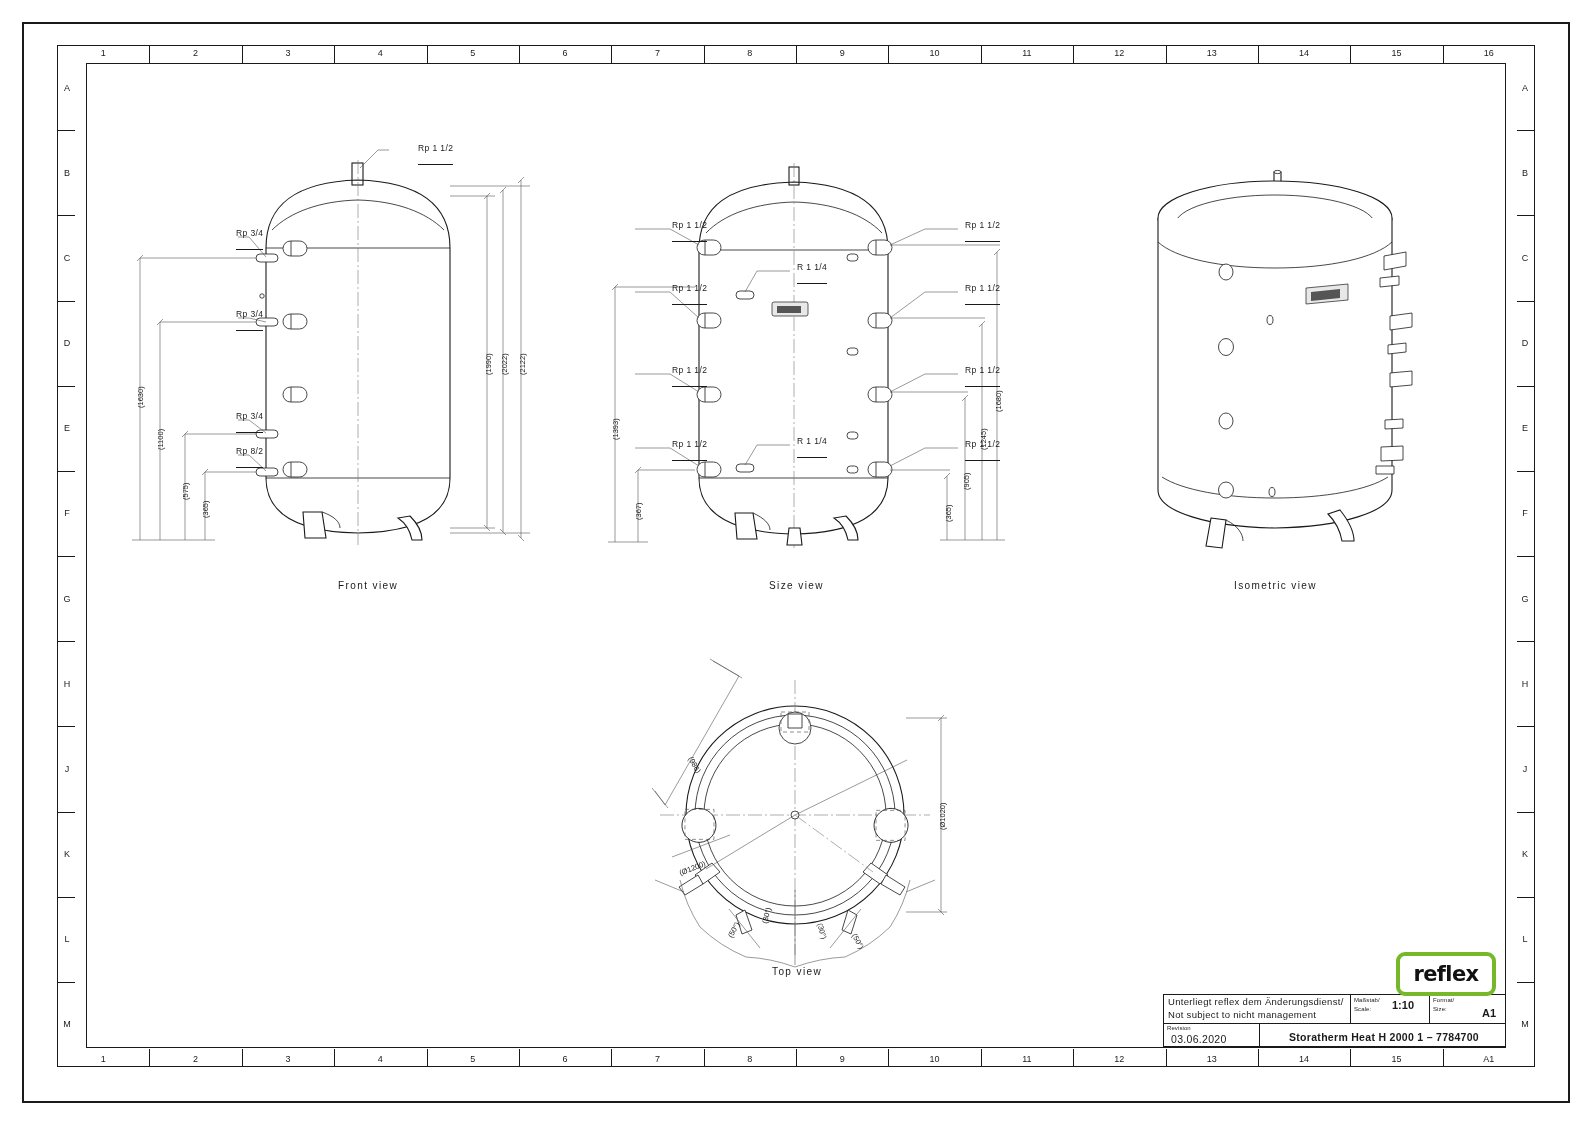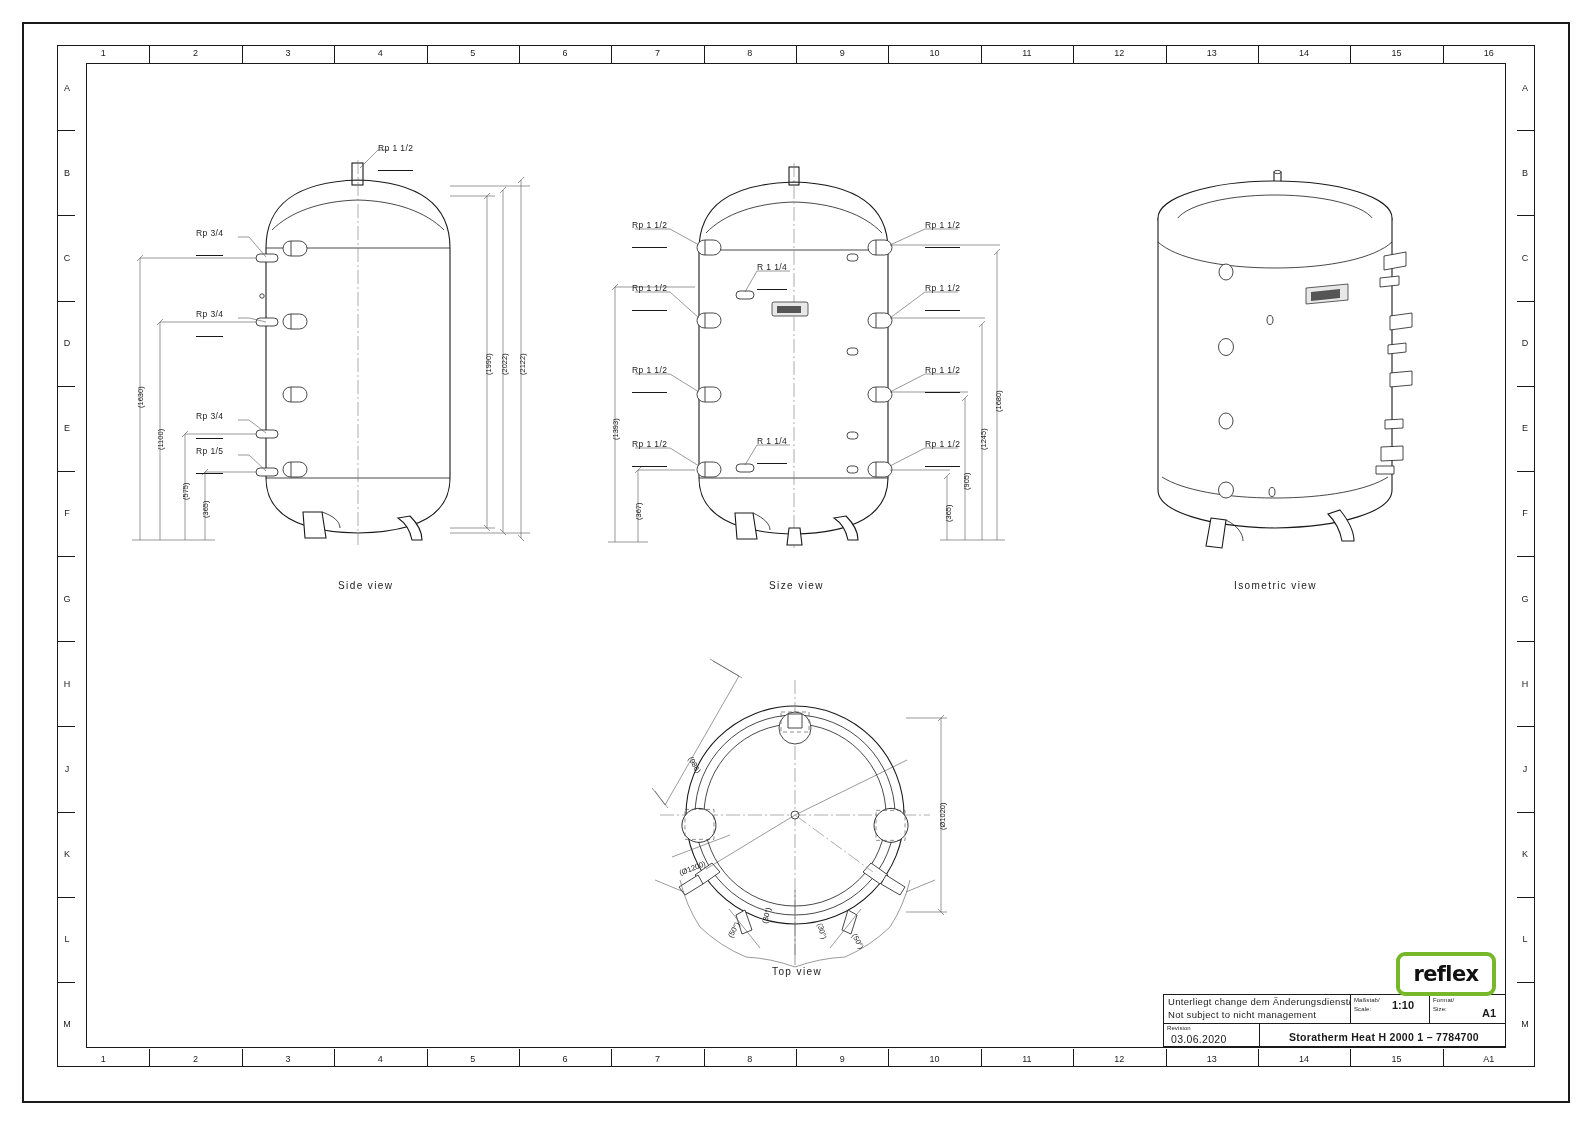--- a/index.html
+++ b/index.html
@@ -20,21 +20,21 @@
   
   .zone-num{position:absolute;font-size:9px;color:#1a1a1a;text-align:center;
             width:20px;line-height:10px;}
   .zone-let{position:absolute;font-size:9px;color:#1a1a1a;text-align:center;
             width:12px;line-height:10px;}
   .zdiv{position:absolute;background:#1a1a1a;}
 
   
   .lbl{position:absolute;font-size:8.5px;letter-spacing:.4px;white-space:nowrap;
        color:#1a1a1a;font-family:"Liberation Sans", sans-serif;}
-  .lbl-u{border-bottom:.9px solid #1a1a1a;padding-bottom:17px;}
+  .lbl-u{border-bottom:.9px solid #1a1a1a;padding-bottom:11px;margin-left:40px;}
   .dim{position:absolute;font-size:7.5px;white-space:nowrap;color:#1a1a1a;
        transform-origin:0 0;}
   .vdim{transform:rotate(-90deg);}
   .caption{position:absolute;font-size:10px;letter-spacing:1.4px;color:#1a1a1a;
            white-space:nowrap;}
 
   
   .tb{position:absolute;border:1.4px solid #1a1a1a;box-sizing:border-box;}
   .tb-t{position:absolute;font-size:10.5px;white-space:nowrap;color:#1a1a1a;letter-spacing:.3px;}
   .tb-s{position:absolute;font-size:6px;white-space:nowrap;color:#1a1a1a;letter-spacing:.1px;}
@@ -466,32 +466,32 @@
         <path d="M729 909 L760 948"></path>
         <path d="M861 909 L830 948"></path>
       </g>
     </g>
   </svg>
 
   <div class="lbl lbl-u" style="left:378px;top:143px;">Rp 1 1/2</div>
   <div class="lbl lbl-u" style="left:196px;top:228px;">Rp 3/4</div>
   <div class="lbl lbl-u" style="left:196px;top:309px;">Rp 3/4</div>
   <div class="lbl lbl-u" style="left:196px;top:411px;">Rp 3/4</div>
-  <div class="lbl lbl-u" style="left:196px;top:446px;">Rp 1/5</div>
+  <div class="lbl lbl-u" style="left:196px;top:446px;">Rp 8/2</div>
 
   <div class="dim vdim" style="left:136px;top:408px;">(1630)</div>
   <div class="dim vdim" style="left:156px;top:450px;">(1100)</div>
   <div class="dim vdim" style="left:181px;top:500px;">(575)</div>
   <div class="dim vdim" style="left:201px;top:518px;">(365)</div>
 
   <div class="dim vdim" style="left:484px;top:375px;">(1990)</div>
   <div class="dim vdim" style="left:500px;top:375px;">(2022)</div>
   <div class="dim vdim" style="left:518px;top:375px;">(2122)</div>
 
-  <div class="caption" style="left:338px;top:580px;">Side view</div>
+  <div class="caption" style="left:338px;top:580px;">Front view</div>
 
   <div class="lbl lbl-u" style="left:632px;top:220px;">Rp 1 1/2</div>
   <div class="lbl lbl-u" style="left:632px;top:283px;">Rp 1 1/2</div>
   <div class="lbl lbl-u" style="left:632px;top:365px;">Rp 1 1/2</div>
   <div class="lbl lbl-u" style="left:632px;top:439px;">Rp 1 1/2</div>
 
   <div class="lbl lbl-u" style="left:925px;top:220px;">Rp 1 1/2</div>
   <div class="lbl lbl-u" style="left:925px;top:283px;">Rp 1 1/2</div>
   <div class="lbl lbl-u" style="left:925px;top:365px;">Rp 1 1/2</div>
   <div class="lbl lbl-u" style="left:925px;top:439px;">Rp 1 1/2</div>
@@ -521,21 +521,21 @@
   <div class="dim" style="left:858px;top:932px;transform:rotate(62deg);">(50°)</div>
 
   <div class="caption" style="left:772px;top:966px;">Top view</div>
 
   <div class="tb" style="left:1163px;top:994px;width:343px;height:53px;">
     <div class="vline" style="left:186px;top:0;height:29px;"></div>
     <div class="vline" style="left:265px;top:0;height:29px;"></div>
     <div class="hline" style="left:0;top:28px;width:341px;"></div>
     <div class="vline" style="left:95px;top:28px;height:24px;"></div>
 
-    <div class="tb-t" style="left:4px;top:1px;font-size:9.5px;">Unterliegt change dem Änderungsdienst/</div>
+    <div class="tb-t" style="left:4px;top:1px;font-size:9.5px;">Unterliegt reflex dem Änderungsdienst/</div>
     <div class="tb-t" style="left:4px;top:14px;font-size:9.5px;">Not subject to nicht management</div>
 
     <div class="tb-s" style="left:190px;top:2px;">Maßstab/</div>
     <div class="tb-s" style="left:190px;top:11px;">Scale:</div>
     <div class="tb-b" style="left:228px;top:4px;">1:10</div>
 
     <div class="tb-s" style="left:269px;top:2px;">Format/</div>
     <div class="tb-s" style="left:269px;top:11px;">Size:</div>
     <div class="tb-b" style="left:318px;top:12px;">A1</div>
 

